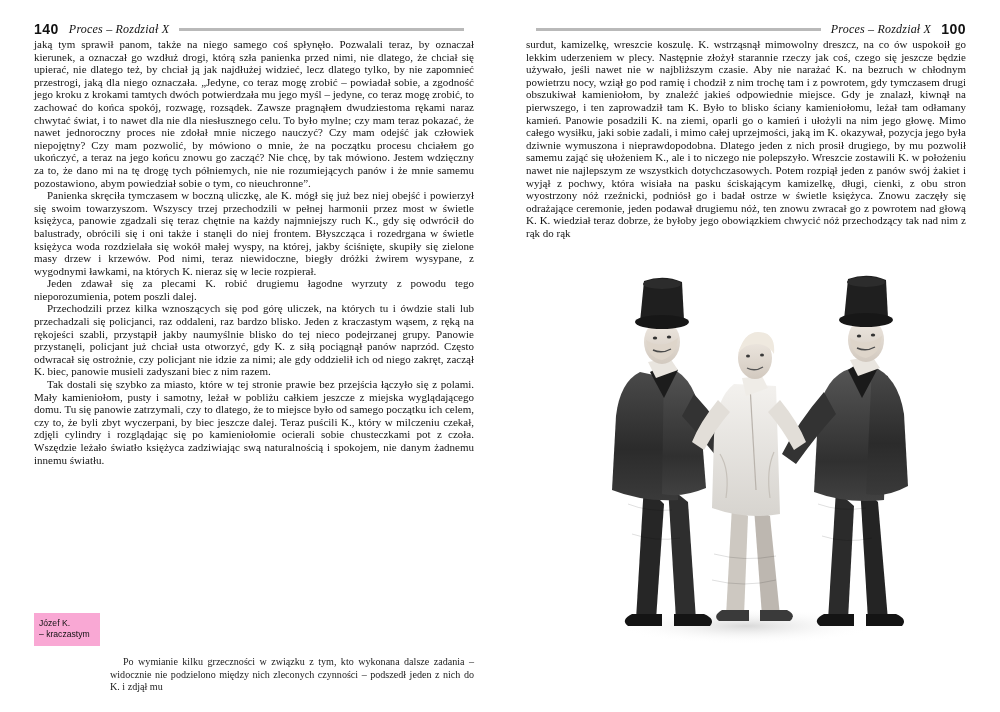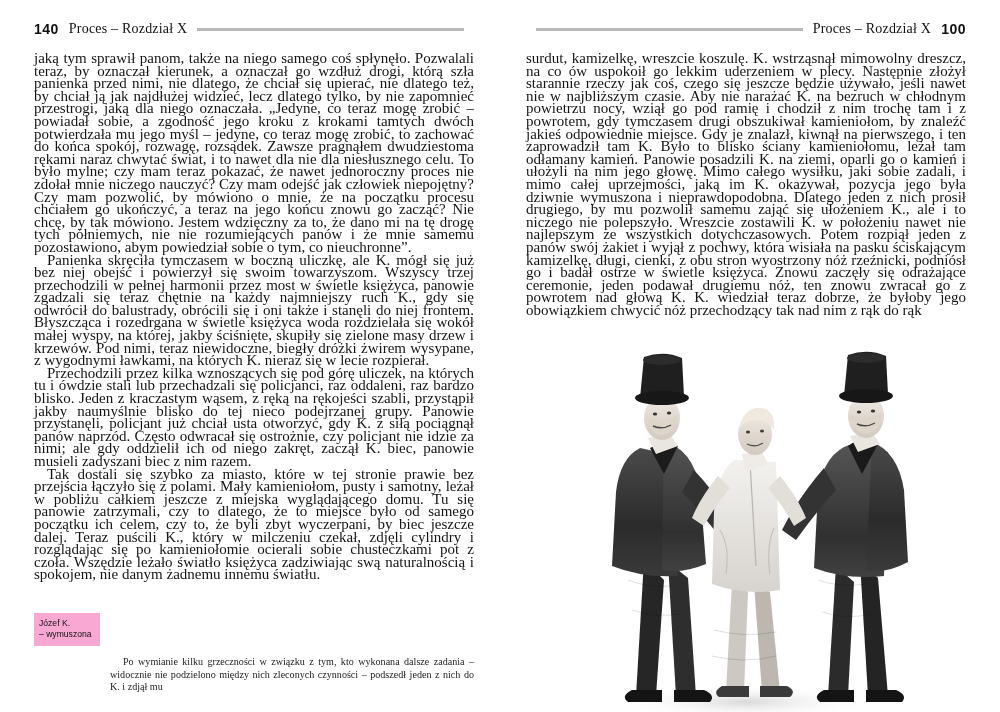--- a/index.html
+++ b/index.html
@@ -45,34 +45,34 @@
     letter-spacing: 0.2px;
     color: #111;
   }
   .runhead .folio {
     font-family: "Liberation Sans", sans-serif;
     font-weight: bold;
     font-size: 14px;
     letter-spacing: 0.5px;
   }
   .runhead .title {
-    font-size: 14px;
+    font-style: italic;
+    font-size: 12px;
   }
   .runhead .rule {
     flex: 1 1 auto;
     height: 3px;
     background: #b9b9b9;
     margin: 0 10px;
   }
   .runhead.left .folio { margin-right: 10px; }
   .runhead.right .folio { margin-left: 10px; }
 
   .body-text {
-    margin-top: 14px;
-    font-size: 15px;
+    font-size: 11px;
     line-height: 12.6px;
     text-align: justify;
     text-justify: inter-word;
     hyphens: auto;
     -webkit-hyphens: auto;
     color: #141414;
   }
   .body-text p {
     margin: 0;
     text-indent: 13px;
@@ -127,27 +127,28 @@
     <div class="leaf left">
       <div class="runhead left">
         <span class="folio">140</span>
         <span class="title">Proces – Rozdział X</span>
         <span class="rule"></span>
       </div>
 
       <div class="body-text">
         <p class="noindent">jaką tym sprawił panom, także na niego samego coś spłynęło. Pozwalali teraz, by oznaczał kierunek, a oznaczał go wzdłuż drogi, którą szła panienka przed nimi, nie dlatego, że chciał się upierać, nie dlatego też, by chciał ją jak najdłużej widzieć, lecz dlatego tylko, by nie zapomnieć przestrogi, jaką dla niego oznaczała. „Jedyne, co teraz mogę zrobić – powiadał sobie, a zgodność jego kroku z krokami tamtych dwóch potwierdzała mu jego myśl – jedyne, co teraz mogę zrobić, to zachować do końca spokój, rozwagę, rozsądek. Zawsze pragnąłem dwudziestoma rękami naraz chwytać świat, i to nawet dla nie dla niesłusznego celu. To było mylne; czy mam teraz pokazać, że nawet jednoroczny proces nie zdołał mnie niczego nauczyć? Czy mam odejść jak człowiek niepojętny? Czy mam pozwolić, by mówiono o mnie, że na początku procesu chciałem go ukończyć, a teraz na jego końcu znowu go zacząć? Nie chcę, by tak mówiono. Jestem wdzięczny za to, że dano mi na tę drogę tych półniemych, nie nie rozumiejących panów i że mnie samemu pozostawiono, abym powiedział sobie o tym, co nieuchronne”.</p>
         <p>Panienka skręciła tymczasem w boczną uliczkę, ale K. mógł się już bez niej obejść i powierzył się swoim towarzyszom. Wszyscy trzej przechodzili w pełnej harmonii przez most w świetle księżyca, panowie zgadzali się teraz chętnie na każdy najmniejszy ruch K., gdy się odwrócił do balustrady, obrócili się i oni także i stanęli do niej frontem. Błyszcząca i rozedrgana w świetle księżyca woda rozdzielała się wokół małej wyspy, na której, jakby ściśnięte, skupiły się zielone masy drzew i krzewów. Pod nimi, teraz niewidoczne, biegły dróżki żwirem wysypane, z wygodnymi ławkami, na których K. nieraz się w lecie rozpierał.</p>
+        <p>Jeden zdawał się za plecami K. robić drugiemu łagodne wyrzuty z powodu tego nieporozumienia, potem poszli dalej.</p>
         <p>Przechodzili przez kilka wznoszących się pod górę uliczek, na których tu i ówdzie stali lub przechadzali się policjanci, raz oddaleni, raz bardzo blisko. Jeden z kraczastym wąsem, z ręką na rękojeści szabli, przystąpił jakby naumyślnie blisko do tej nieco podejrzanej grupy. Panowie przystanęli, policjant już chciał usta otworzyć, gdy K. z siłą pociągnął panów naprzód. Często odwracał się ostrożnie, czy policjant nie idzie za nimi; ale gdy oddzielił ich od niego zakręt, zaczął K. biec, panowie musieli zadyszani biec z nim razem.</p>
         <p>Tak dostali się szybko za miasto, które w tej stronie prawie bez przejścia łączyło się z polami. Mały kamieniołom, pusty i samotny, leżał w pobliżu całkiem jeszcze z miejska wyglądającego domu. Tu się panowie zatrzymali, czy to dlatego, że to miejsce było od samego początku ich celem, czy to, że byli zbyt wyczerpani, by biec jeszcze dalej. Teraz puścili K., który w milczeniu czekał, zdjęli cylindry i rozglądając się po kamieniołomie ocierali sobie chusteczkami pot z czoła. Wszędzie leżało światło księżyca zadziwiając swą naturalnością i spokojem, nie danym żadnemu innemu światłu.</p>
       </div>
 
       <div class="margin-note">
         <div>Józef K.</div>
-        <div>– wymuszona</div>
+        <div>– kraczastym</div>
       </div>
 
       <div class="note-wrap">
         <p>Po wymianie kilku grzeczności w związku z tym, kto wykonana dalsze zadania – widocznie nie podzielono między nich zleconych czynności – podszedł jeden z nich do K. i zdjął mu</p>
       </div>
     </div>
 
     <div class="leaf right">
       <div class="runhead right">
         <span class="rule"></span>

